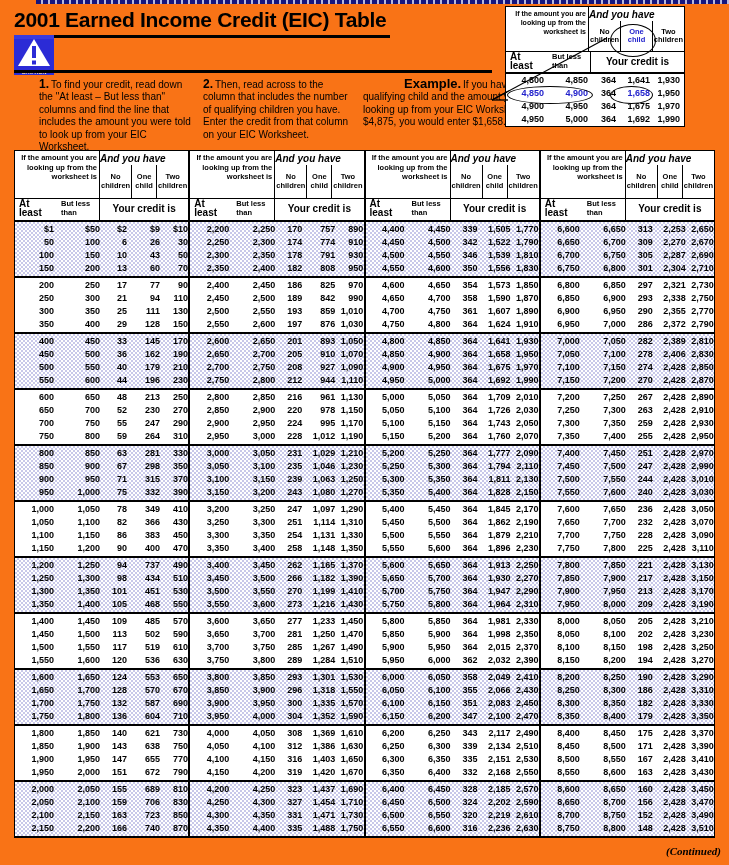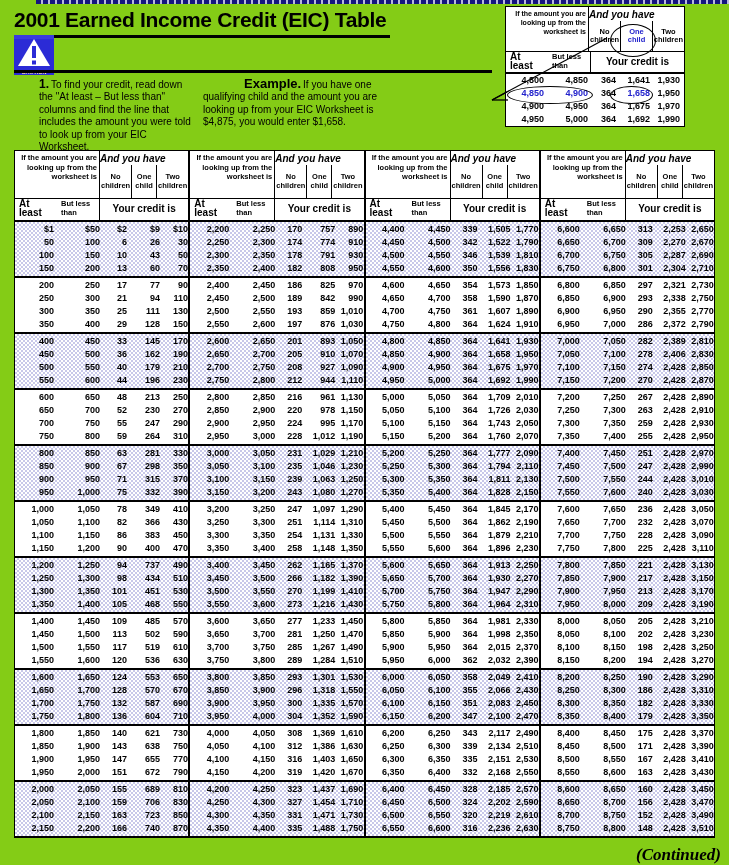--- a/index.html
+++ b/index.html
@@ -1,16 +1,16 @@
 <!DOCTYPE html>
 <html><head>
 <meta charset="utf-8">
 <style>
   html,body{margin:0;padding:0;background:#888;}
-  .page{position:relative;width:729px;height:865px;background:#84cc16;overflow:hidden;
+  .page{position:relative;width:729px;height:865px;background:#f97316;overflow:hidden;
         font-family:"Liberation Sans",sans-serif;color:#000;}
   .top-strip{position:absolute;top:0;left:36px;right:0;height:4px;
         background:repeating-linear-gradient(90deg,#15157e 0 5px,#b9b9dd 5px 7px);}
   .title{position:absolute;top:8px;left:14px;font-size:21px;font-weight:bold;
         letter-spacing:-0.3px;border-bottom:3px solid #000;padding:0 4px 3px 0;}
   .caution{position:absolute;top:35px;left:14px;width:40px;height:40px;}
   .subtitle{position:absolute;top:39px;left:66px;font-size:20px;}
   .subtitle .b{font-weight:bold;}
   .hr1{position:absolute;top:70px;left:14px;width:478px;height:3px;background:#000;}
   .steps{position:absolute;top:78px;left:39px;display:flex;gap:12px;font-size:10px;line-height:12.4px;}
@@ -54,21 +54,21 @@
   
   .eic-table{position:absolute;top:150px;left:14px;width:701px;display:flex;}
   .group{flex:1;border:1px solid #000;border-top-width:1px;border-bottom:none;background:#fff;}
   .band{padding:1px 0;border-bottom:2px solid #000;}
   .band.shaded{background:conic-gradient(#c8c8e9 0 25%,#fff 25% 50%,#c8c8e9 50% 75%,#fff 75%) 0 0/4px 4px;}
   .trow{display:flex;height:13px;line-height:13px;font-size:9px;font-weight:bold;}
   .c0{width:39px;text-align:right;} .c1{width:46px;text-align:right;}
   .c2{width:27px;text-align:right;} .c3{width:33px;text-align:right;}
   .c4{width:28px;text-align:right;}
   .continued{position:absolute;top:845px;right:8px;font-family:"Liberation Serif",serif;
-        font-style:italic;font-weight:bold;font-size:17px;text-align:center;}
+        font-style:italic;font-weight:bold;font-size:11px;text-align:center;}
 </style>
 </head>
 <body>
 
 <div class="page">
   <div class="top-strip"></div>
 
   <div class="title">2001 Earned Income Credit (EIC) Table</div>
 
   <div class="caution">
@@ -82,20 +82,21 @@
       <rect x="0" y="32.5" width="40" height="7.5" fill="#2b2bd6"></rect>
       <text x="20" y="38.6" fill="#ffe9a8" font-size="5.5" text-anchor="middle" font-weight="bold" font-family="Liberation Sans, sans-serif">CAUTION</text>
     </svg>
   </div>
 
 
   <div class="hr1"></div>
 
   <div class="steps">
     <div class="step1"><span class="stepnum">1.</span><span>To find your credit, read down the "At least – But less than" columns and find the line that includes the amount you were told to look up from your EIC Worksheet.</span></div>
+    <div class="step2"><span class="stepnum">2.</span><span>Then, read across to the column that includes the number of qualifying children you have. Enter the credit from that column on your EIC Worksheet.</span></div>
     <div class="extext"><span class="exnum">Example.</span><span>If you have one qualifying child and the amount you are looking up from your EIC Worksheet is $4,875, you would enter $1,658.</span></div>
   </div>
 
   <div class="example-box ebox" id="example-box">
     <div id="ebox-head">
         <div class="ghead">
           <div class="ghead-top">
             <div class="lookup">If the amount you are looking up from the worksheet is</div>
             <div class="children">
               <div class="ayh">And you have</div>

